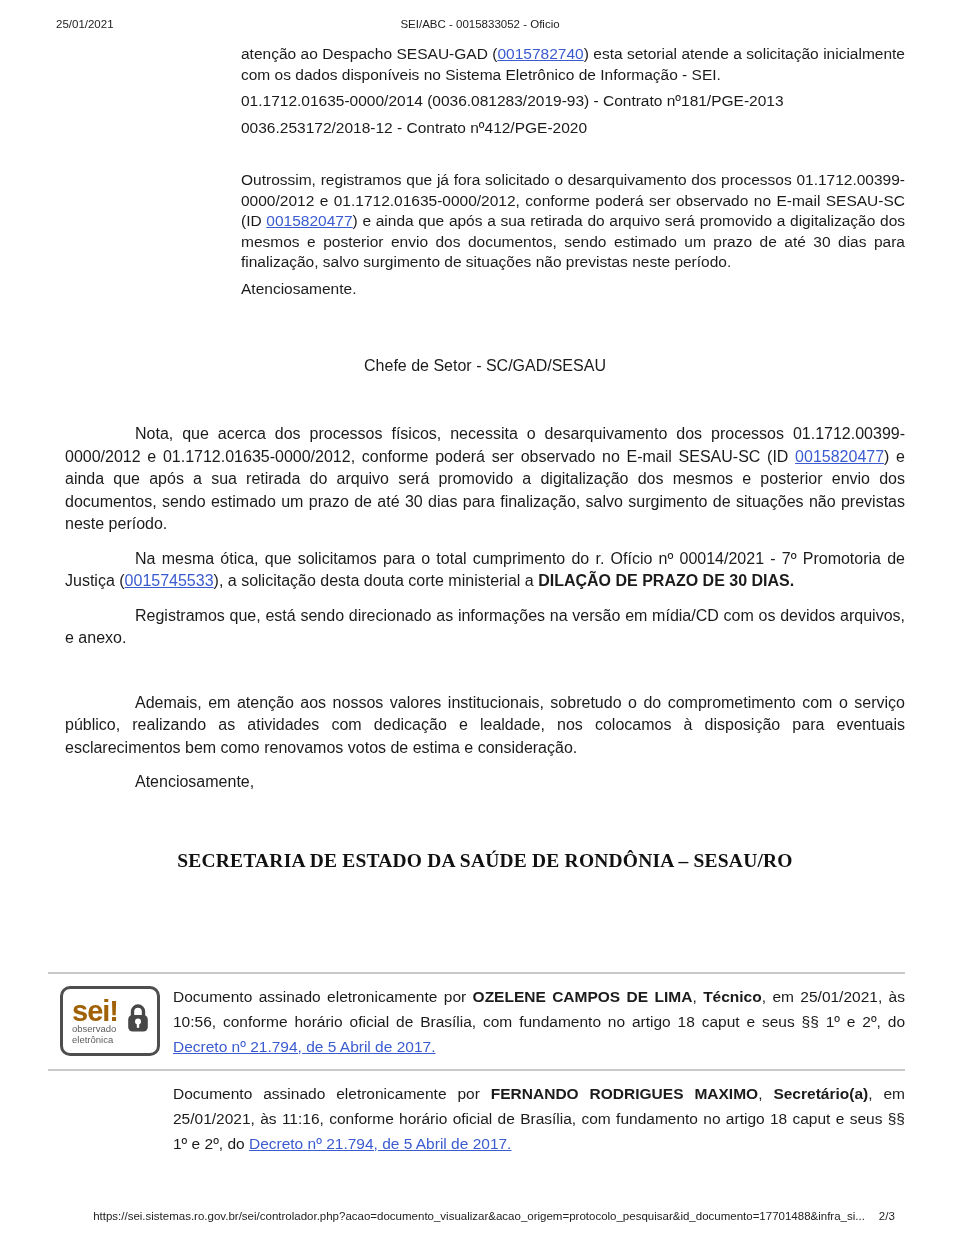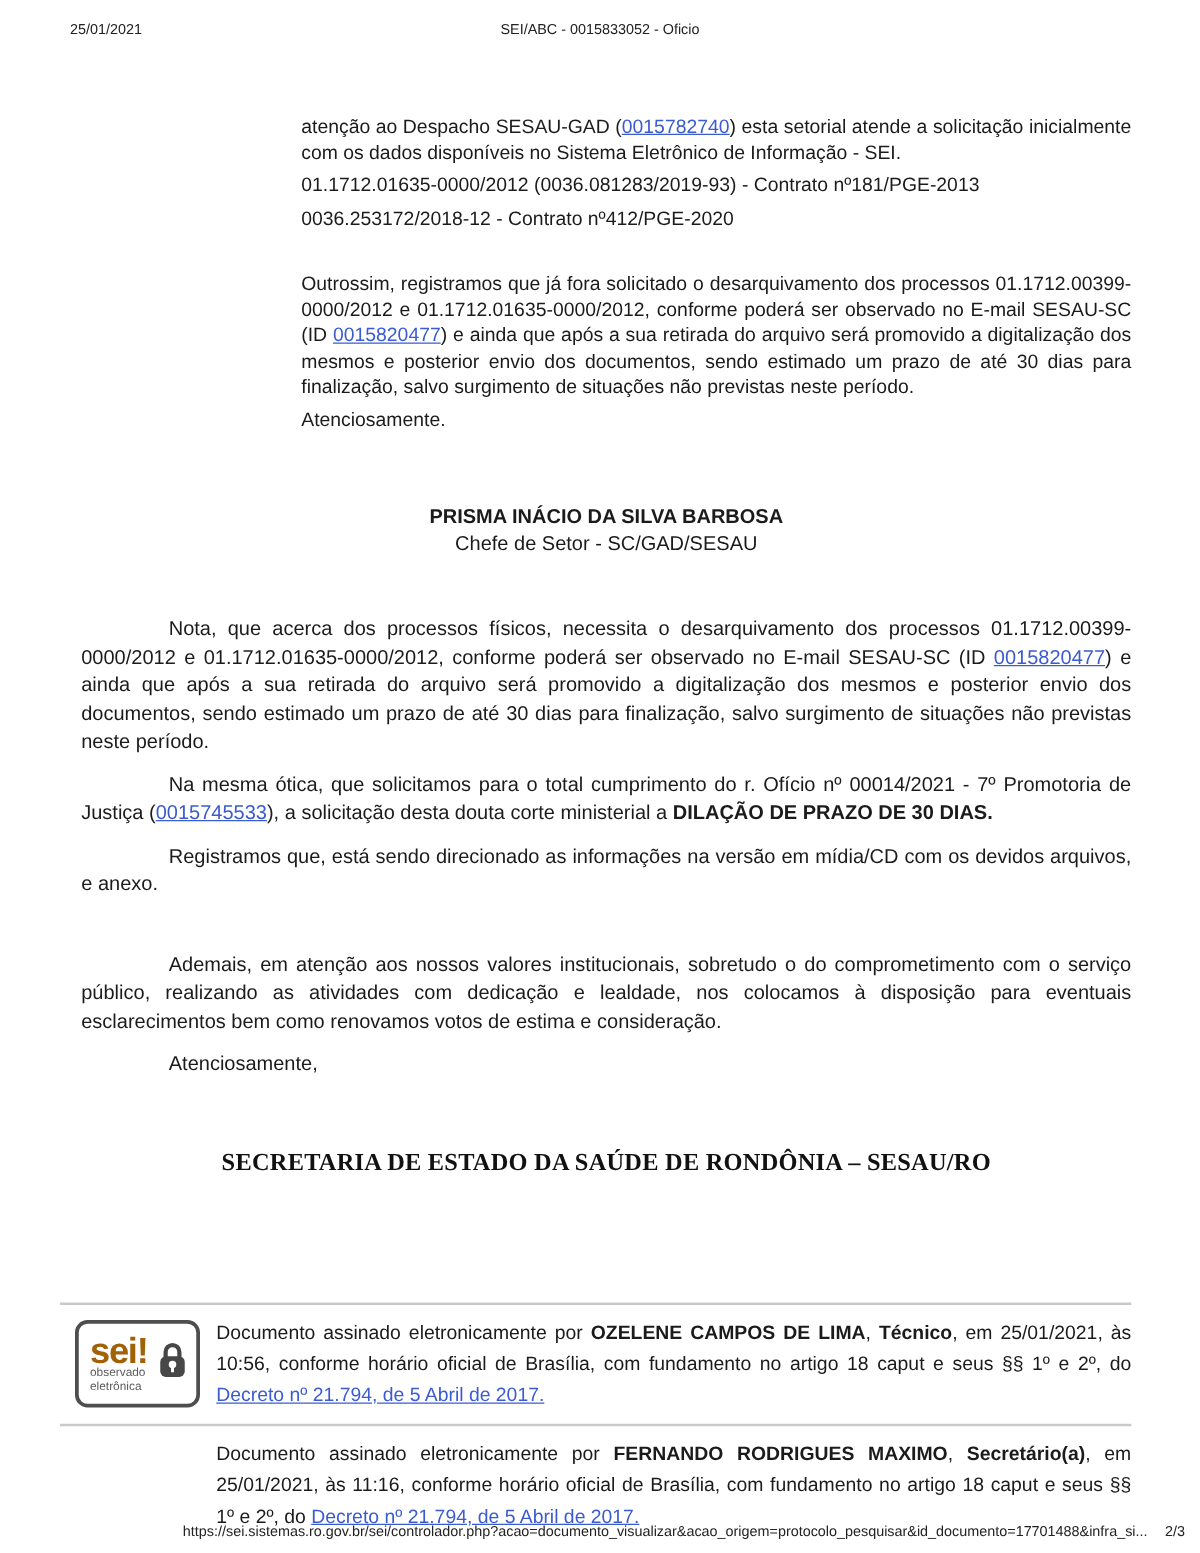--- a/index.html
+++ b/index.html
@@ -12,32 +12,32 @@
     position: relative;
     overflow: hidden;
   }
 
   
   .doc-header { position: relative; padding-top: 18px; height: 34px; font-size: 11.5px; color: #222; }
   .header-date { position: absolute; left: 56px; top: 18px; }
   .header-title { display: block; width: 100%; text-align: center; }
 
   .doc-footer {
-    position: absolute; left: 0; right: 0; bottom: 10px;
-    display: flex; justify-content: flex-end; align-items: baseline;
+    position: absolute; left: 0; right: 0; bottom: 20px;
+    display: flex; justify-content: center; align-items: baseline;
     font-size: 11.5px; color: #222;
     padding: 0 12px 0 40px;
   }
   .footer-url { white-space: nowrap; overflow: hidden; max-width: 880px; }
   .footer-page { flex: none; padding-left: 14px; }
 
   
   .content { padding: 10px 55px 0 65px; }
 
-  .intro { margin-left: 176px; font-size: 15.5px; line-height: 20.5px; margin-top: 48px; }
+  .intro { margin-left: 176px; font-size: 15.5px; line-height: 20.5px; }
   .intro p { margin: 0 0 6px 0; }
   .p-justify { text-align: justify; }
   .p-outrossim { margin-top: 32px !important; }
   .p-closing-1 { margin-top: 4px !important; }
 
   .signer { margin-top: 56px; text-align: center; font-size: 16px; line-height: 22px; }
   .signer-name { font-weight: bold; }
 
   .main { margin-top: 46px; font-size: 16px; line-height: 22.5px; }
   .main p { margin: 12px 0 0 0; text-align: justify; text-indent: 70px; }
@@ -89,28 +89,27 @@
 
 <div class="doc-header">
   <span class="header-date">25/01/2021</span>
   <span class="header-title">SEI/ABC - 0015833052 - Oficio</span>
 </div>
 
 <div class="content">
 
   <section class="intro">
     <p class="p-justify"><span>atenção ao Despacho SESAU-GAD (</span><a class="doc-link">0015782740</a><span>) esta setorial atende a solicitação inicialmente com os dados disponíveis no Sistema Eletrônico de Informação - SEI.</span></p>
-    <p>01.1712.01635-0000/2012 (0036.081283/2019-93) - Contrato nº181/PGE-2013</p>
+    <p>01.1712.01635-0000/2014 (0036.081283/2019-93) - Contrato nº181/PGE-2013</p>
     <p>0036.253172/2018-12 - Contrato nº412/PGE-2020</p>
     <p class="p-justify p-outrossim"><span>Outrossim, registramos que já fora solicitado o desarquivamento dos processos 01.1712.00399-0000/2012 e 01.1712.01635-0000/2012, conforme poderá ser observado no E-mail SESAU-SC (ID </span><a class="doc-link">0015820477</a><span>) e ainda que após a sua retirada do arquivo será promovido a digitalização dos mesmos e posterior envio dos documentos, sendo estimado um prazo de até 30 dias para finalização, salvo surgimento de situações não previstas neste período.</span></p>
     <p class="p-closing-1">Atenciosamente.</p>
   </section>
 
   <div class="signer">
-    <div class="signer-name">PRISMA INÁCIO DA SILVA BARBOSA</div>
     <div class="signer-role">Chefe de Setor - SC/GAD/SESAU</div>
   </div>
 
   <section class="main">
     <p><span>Nota, que acerca dos processos físicos, necessita o desarquivamento dos processos 01.1712.00399-0000/2012 e 01.1712.01635-0000/2012, conforme poderá ser observado no E-mail SESAU-SC (ID </span><a class="doc-link">0015820477</a><span>) e ainda que após a sua retirada do arquivo será promovido a digitalização dos mesmos e posterior envio dos documentos, sendo estimado um prazo de até 30 dias para finalização, salvo surgimento de situações não previstas neste período.</span></p>
     <p><span>Na mesma ótica, que solicitamos para o total cumprimento do r. Ofício nº 00014/2021 - 7º Promotoria de Justiça (</span><a class="doc-link">0015745533</a><span>), a solicitação desta douta corte ministerial a </span><strong>DILAÇÃO DE PRAZO DE 30 DIAS.</strong></p>
     <p><span>Registramos que, está sendo direcionado as informações na versão em mídia/CD com os devidos arquivos, e anexo.</span></p>
     <p class="p-ademais"><span>Ademais, em atenção aos nossos valores institucionais, sobretudo o do comprometimento com o serviço público, realizando as atividades com dedicação e lealdade, nos colocamos à disposição para eventuais esclarecimentos bem como renovamos votos de estima e consideração.</span></p>
     <p class="p-closing-2">Atenciosamente,</p>
   </section>

